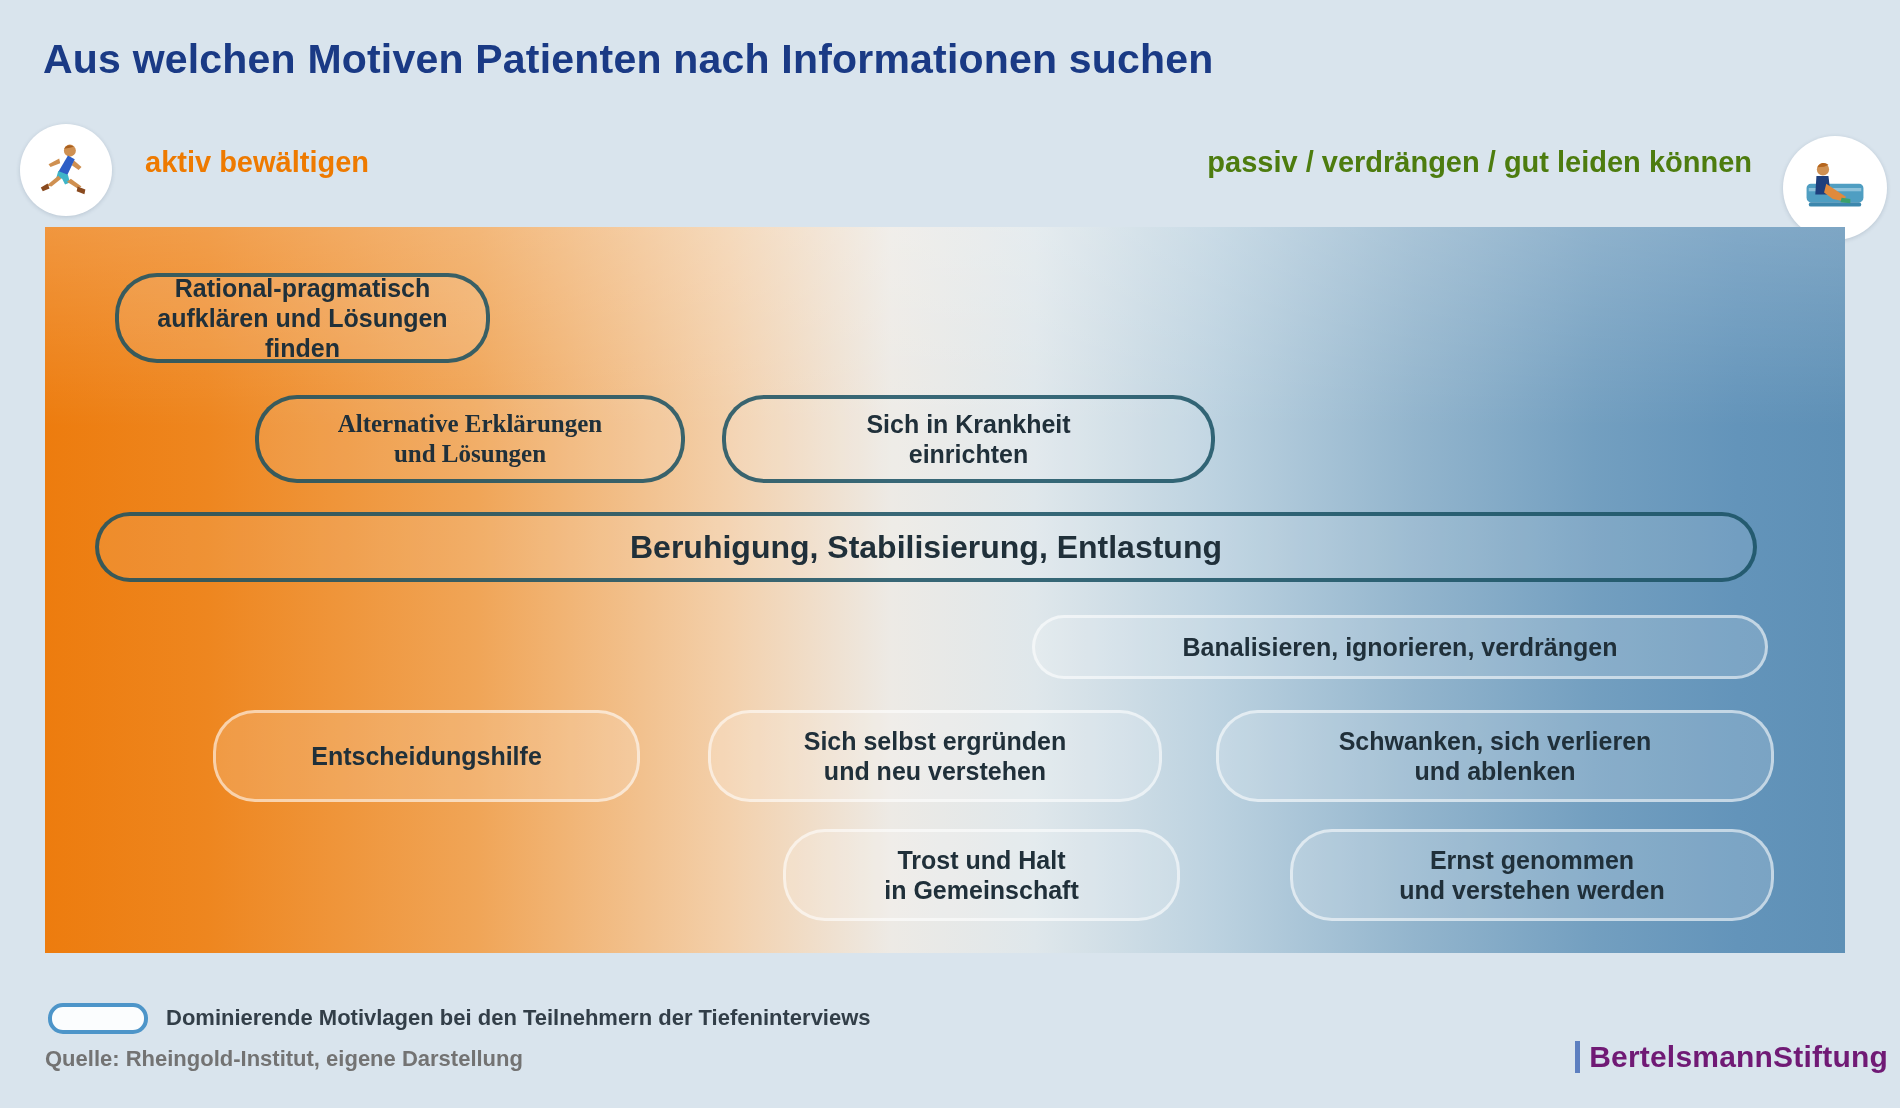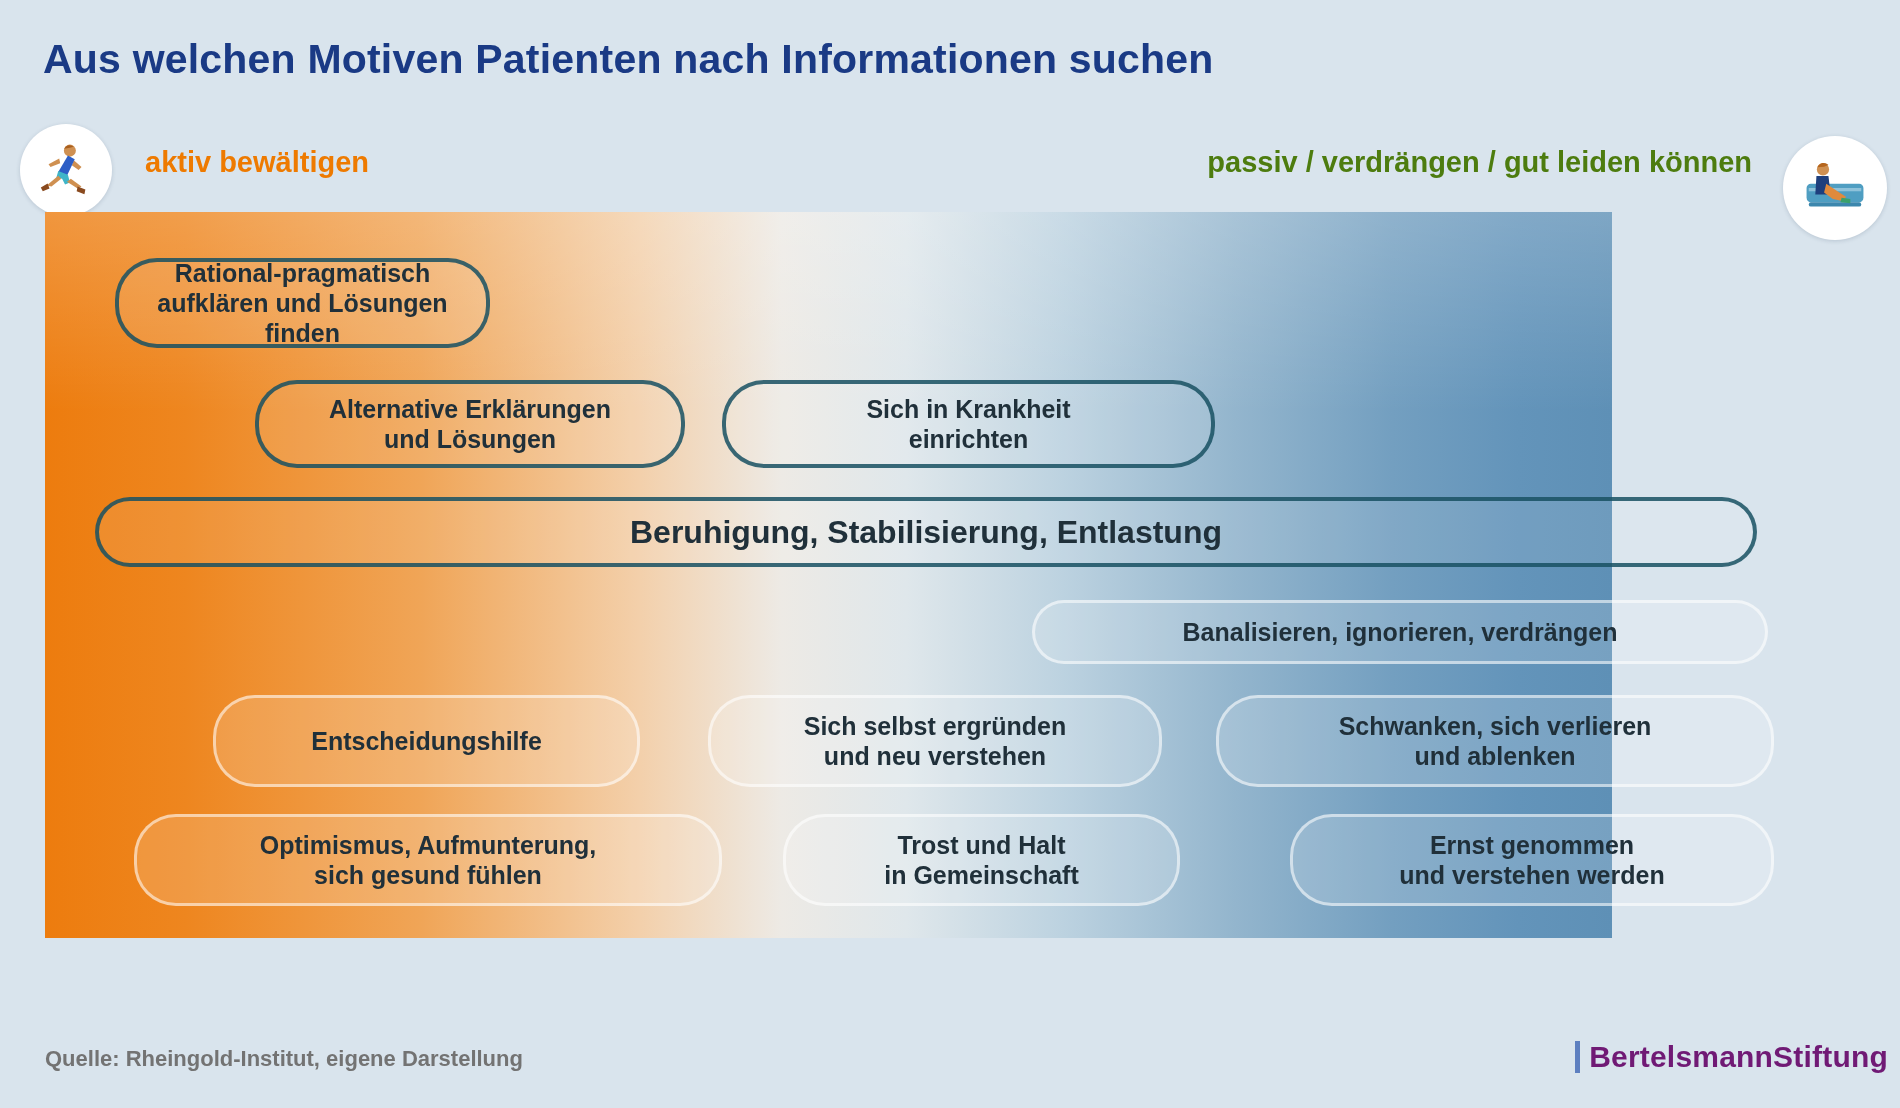--- a/index.html
+++ b/index.html
@@ -16,21 +16,21 @@
     font-size:41px;font-weight:700;color:#1a3a85;letter-spacing:.2px;
   }
 
   
   .axis-label{position:absolute;top:146px;font-size:29px;}
   .axis-label.left{left:145px;color:#ee7a00;font-weight:700;}
   .axis-label.right{right:148px;color:#4d7c0f;font-weight:600;}
 
   
   .panel{
-    position:absolute;left:45px;top:212px;width:1567px;height:726px;
+    position:absolute;left:45px;top:227px;width:1800px;height:726px;
     background:
       linear-gradient(to bottom, rgba(255,255,255,.20), rgba(255,255,255,0) 200px),
       linear-gradient(90deg,
         #ed7c0e 0%, #ee861f 9%, #f0a557 24%, #f3d0ab 38%,
         #edeae5 47%, #dfe7eb 55%, #bcd2e0 65%, #93b5cd 76%,
         #739fc0 86%, #6394ba 94%, #5e90b6 100%);
   }
 
   
   .pill{
@@ -38,21 +38,21 @@
     display:flex;align-items:center;justify-content:center;
     text-align:center;white-space:pre-line;
     font-weight:700;font-size:25px;line-height:30px;color:#20303a;
     border-radius:42px;
   }
   .pill.dominant{border:4px solid rgba(23,80,97,.85);background:rgba(255,255,255,.10);}
   .pill.light{border:3px solid rgba(255,255,255,.55);background:rgba(255,255,255,.16);}
 
   .p-r1a{left:70px;top:46px;width:375px;height:90px;}
   .p-r1b{left:475px;top:46px;width:425px;height:90px;}
-  .p-r2a{left:210px;top:168px;width:430px;height:88px;}
+  .p-r2a{left:210px;top:168px;width:430px;height:88px;font-family:Liberation Serif, serif;}
   .p-r2b{left:677px;top:168px;width:493px;height:88px;}
   .p-r3 {left:50px;top:285px;width:1662px;height:70px;font-size:32px;border-radius:36px;}
   .p-r4 {left:987px;top:388px;width:736px;height:64px;border-radius:32px;}
   .p-r5a{left:168px;top:483px;width:427px;height:92px;}
   .p-r5b{left:663px;top:483px;width:454px;height:92px;}
   .p-r5c{left:1171px;top:483px;width:558px;height:92px;}
   .p-r6a{left:89px;top:602px;width:588px;height:92px;}
   .p-r6b{left:738px;top:602px;width:397px;height:92px;}
   .p-r6c{left:1245px;top:602px;width:484px;height:92px;}
 
@@ -125,28 +125,30 @@
 und Lösungen</div>
     <div class="pill dominant p-r2b">Sich in Krankheit
 einrichten</div>
     <div class="pill dominant p-r3">Beruhigung, Stabilisierung, Entlastung</div>
     <div class="pill light p-r4">Banalisieren, ignorieren, verdrängen</div>
     <div class="pill light p-r5a">Entscheidungshilfe</div>
     <div class="pill light p-r5b">Sich selbst ergründen
 und neu verstehen</div>
     <div class="pill light p-r5c">Schwanken, sich verlieren
 und ablenken</div>
-    <div class="pill light p-r6a">Optimismus, Aufmunterung,
-sich gesund fühlen</div>
     <div class="pill light p-r6b">Trost und Halt
 in Gemeinschaft</div>
     <div class="pill light p-r6c">Ernst genommen
 und verstehen werden</div>
   </div>
 
+  <div class="legend">
+    <span class="legend-swatch"></span>
+    <span class="legend-label">Dominierende Motivlagen bei den Teilnehmern der Tiefeninterviews</span>
+  </div>
 
   <div class="source">Quelle: Rheingold-Institut, eigene Darstellung</div>
 
   <div class="logo">
     <span class="logo-bar"></span>
     <span class="logo-text">BertelsmannStiftung</span>
   </div>
 
 </div>
 

